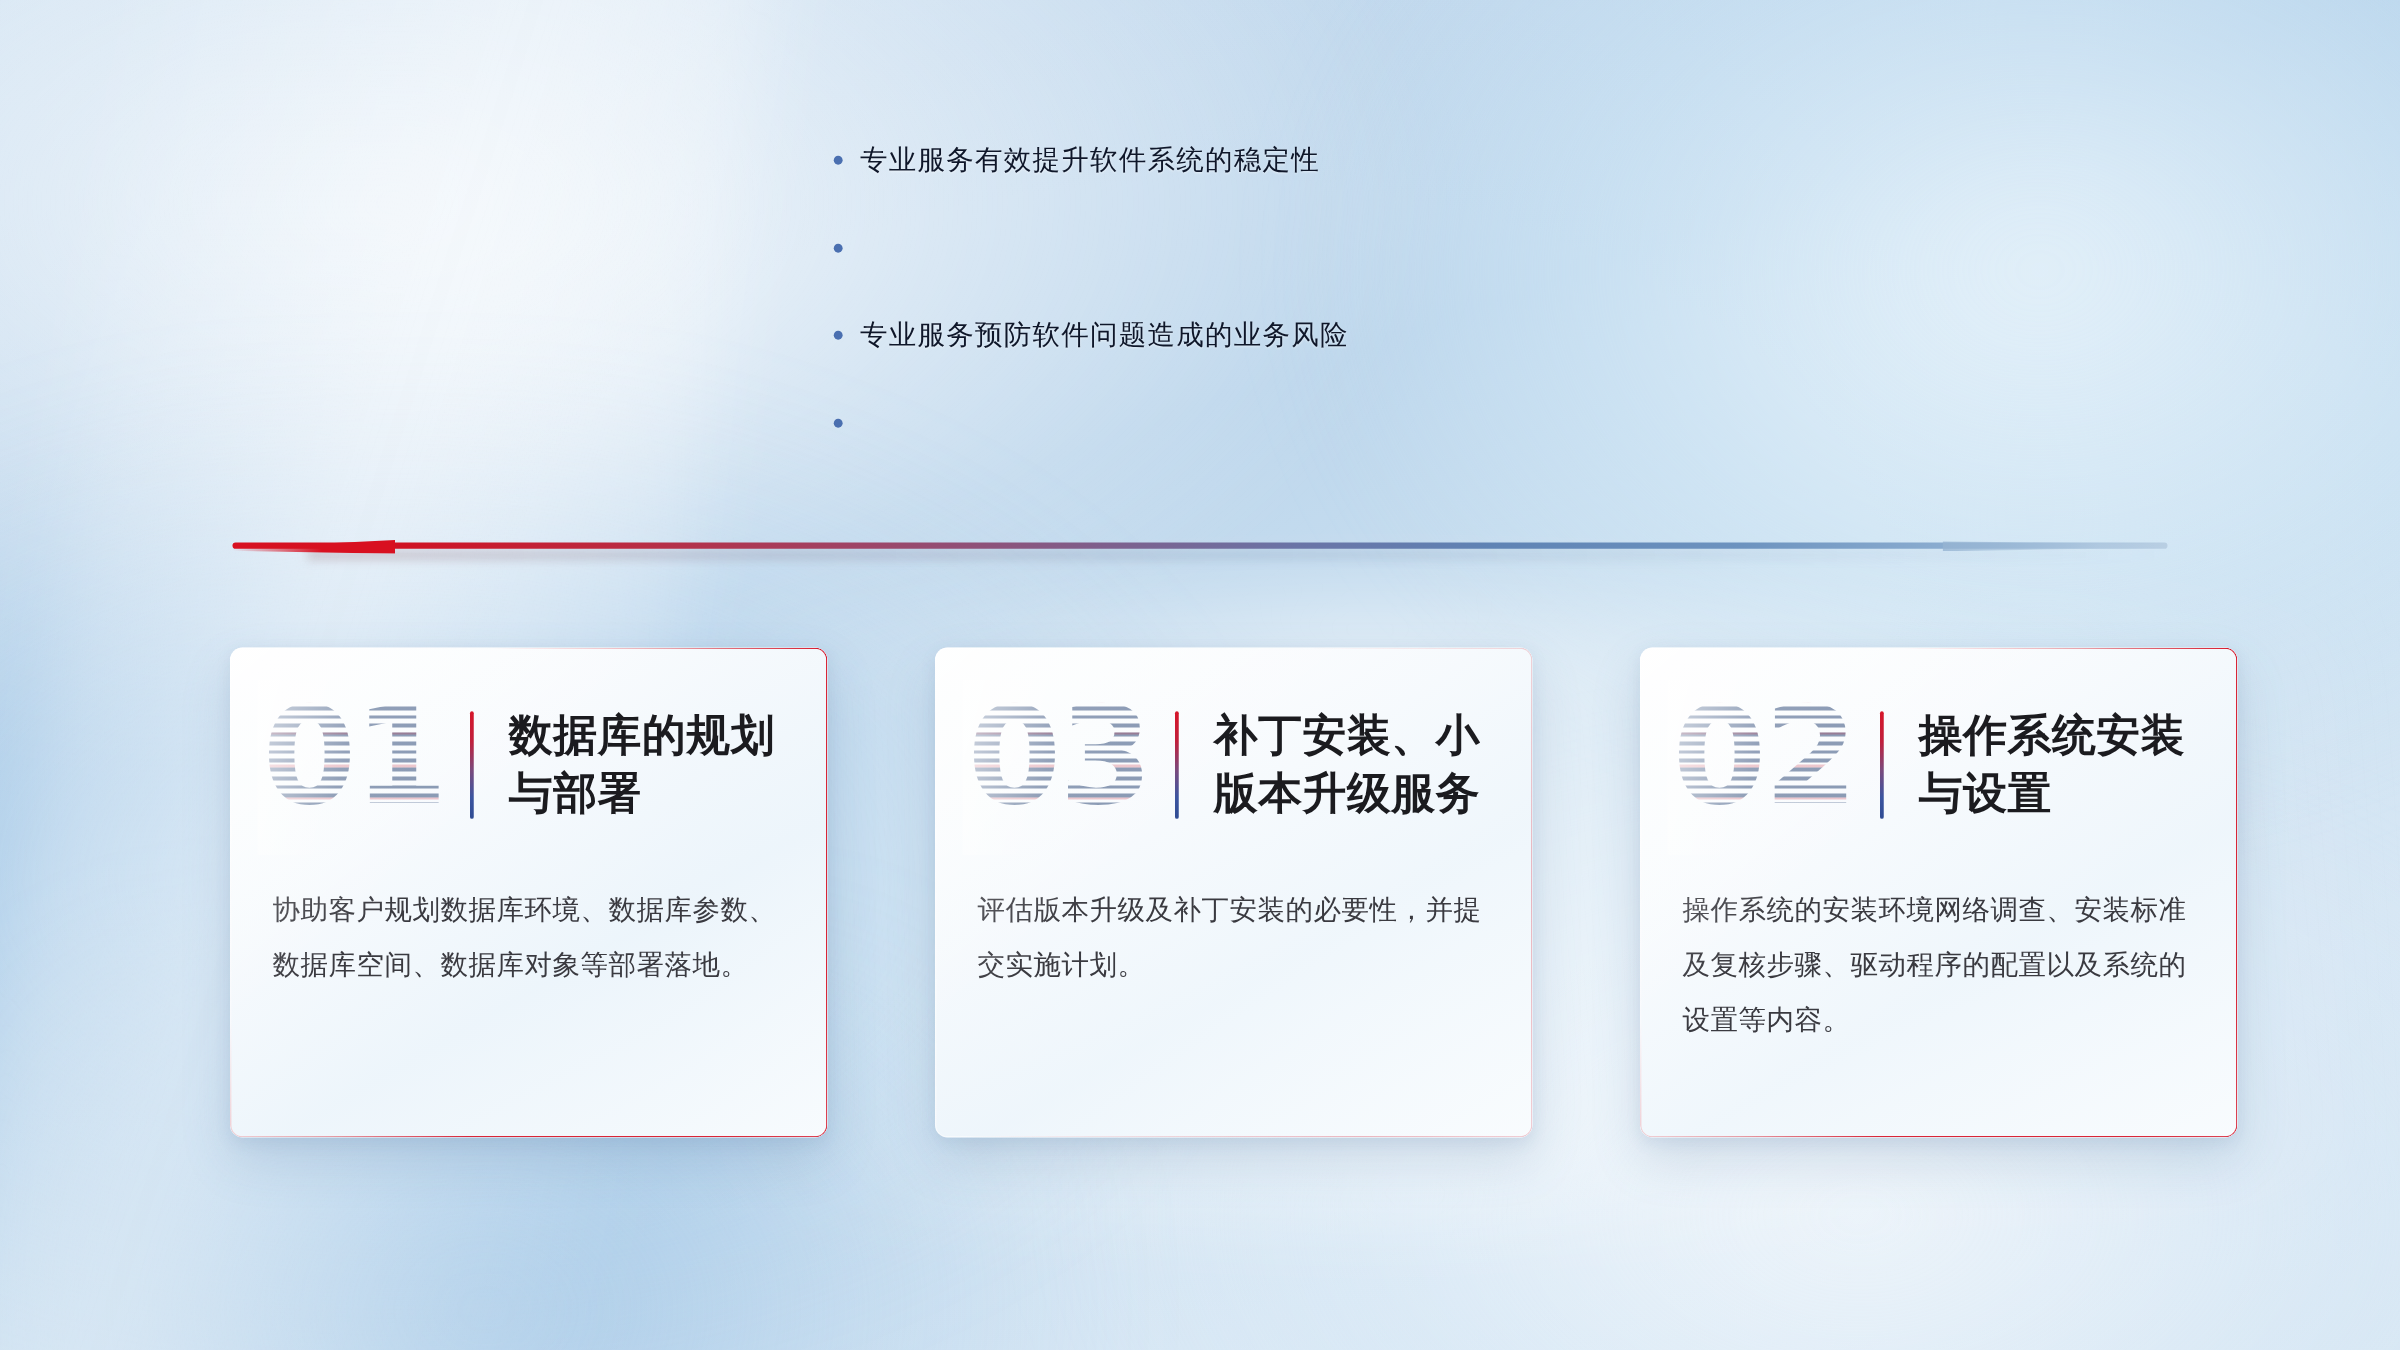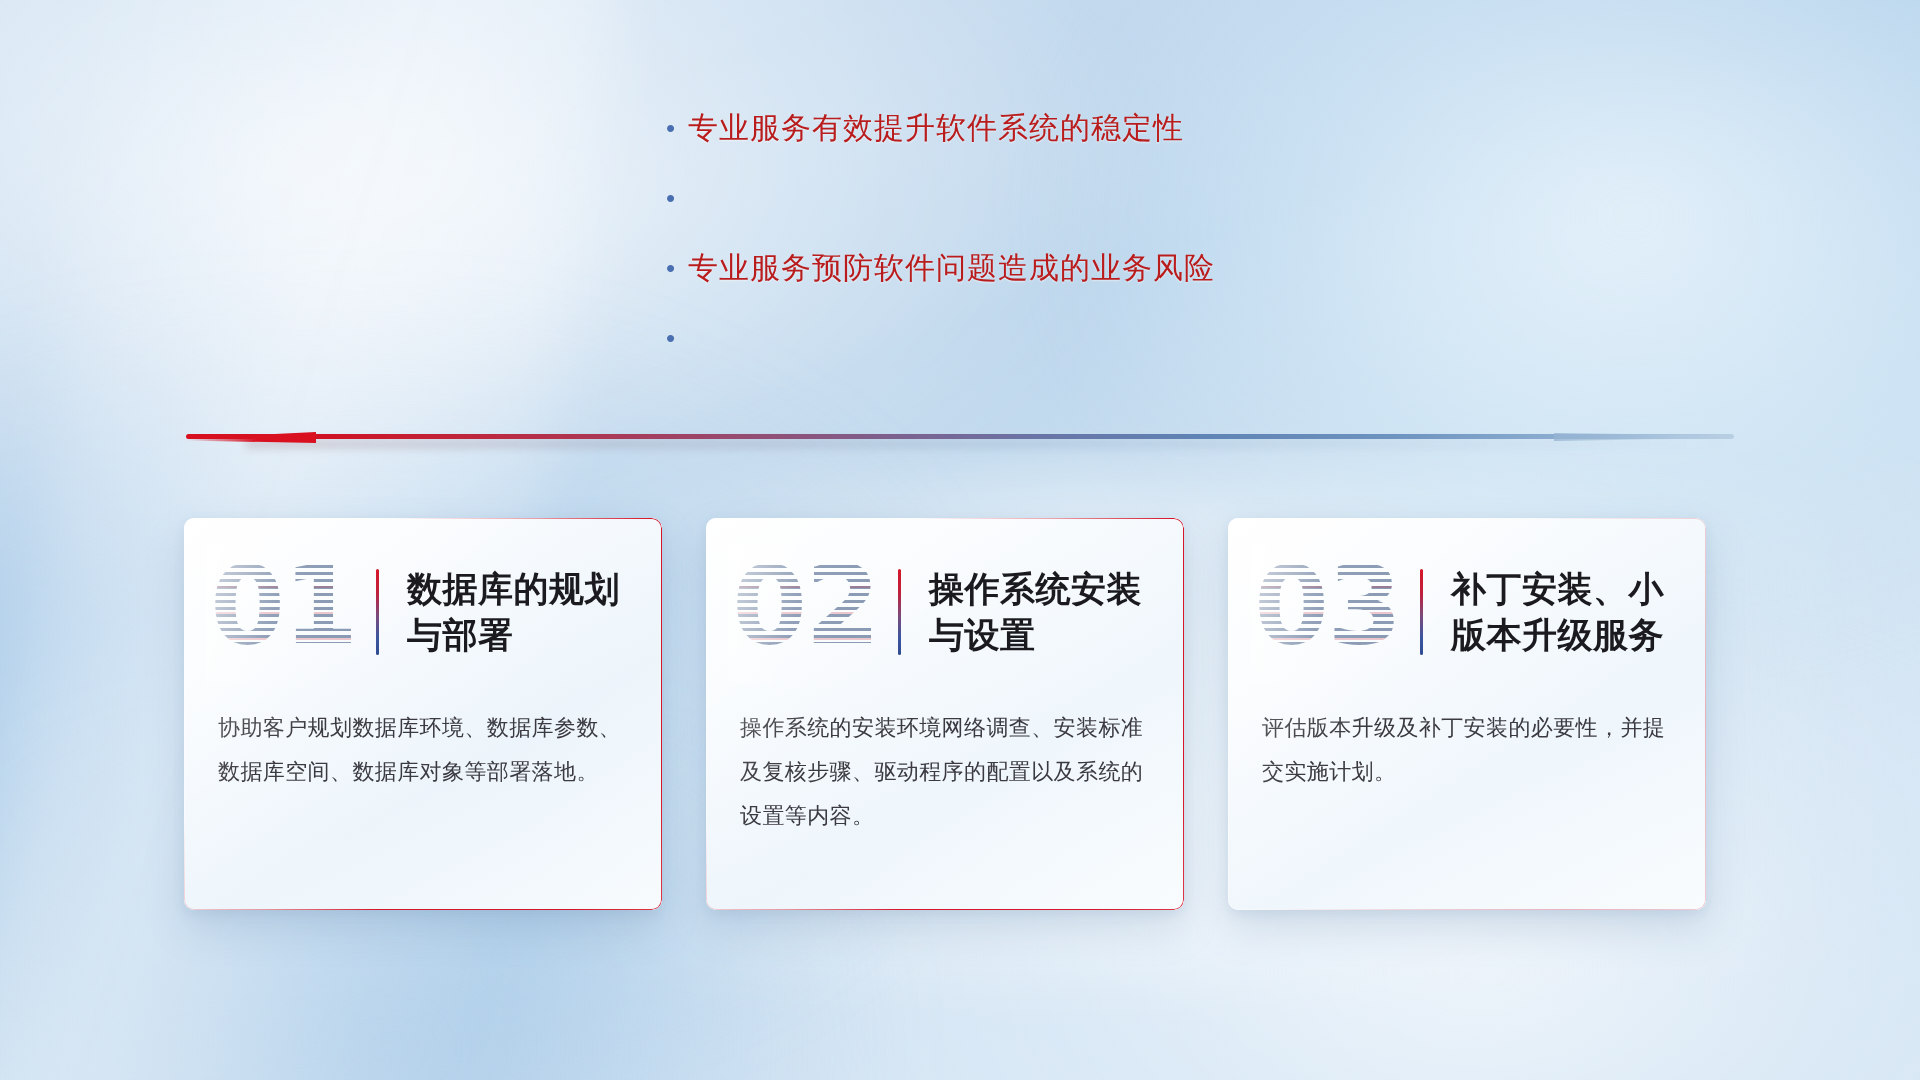--- a/index.html
+++ b/index.html
@@ -63,22 +63,22 @@
   }
   .bullet-row {
     display:flex; align-items:flex-start;
     margin-bottom:30px;
   }
   .bullet-dot {
     width:22px; flex:0 0 22px;
     color:#4a6fb0; font-size:26px; line-height:40px; text-align:left;
   }
   .bullet-text {
-    font-size:30px; line-height:40px; letter-spacing:1px;
-    color:#b91c1c; font-weight:400;
+    font-size:22px; line-height:40px; letter-spacing:1px;
+    color:#0f172a; font-weight:400;
     text-shadow:0 1px 2px rgba(255,255,255,.55);
     white-space:nowrap;
   }
 
   
   #divider {
     position:absolute; left:186px; top:432px; width:1548px; height:11px;
     overflow:visible;
   }
   .div-main {
@@ -102,21 +102,21 @@
   }
   .div-shadow {
     position:absolute; left:60px; top:8px; width:96%; height:8px;
     background:linear-gradient(90deg, rgba(120,60,70,.22) 0%, rgba(90,110,150,.16) 50%, rgba(120,150,185,0) 100%);
     filter:blur(4px);
   }
 
   
   #cards {
     position:absolute; left:184px; top:518px;
-    display:flex; gap:44px;justify-content:center;
+    display:flex; gap:86px;justify-content:center;
   }
   .card {
     position:relative;
     width:478px; height:392px;
     border-radius:10px;
     background:
       linear-gradient(150deg, rgba(255,255,255,.97) 0%, rgba(250,252,254,.95) 30%, rgba(240,247,252,.93) 62%, rgba(249,252,254,.97) 100%);
     box-shadow:
       0 18px 40px rgba(90,125,165,.20),
       0 4px 12px rgba(90,125,165,.12);
@@ -267,42 +267,42 @@
         <div class="card-num-text overlay">01</div>
         <div class="card-num-fade"></div>
       </div>
       <div class="card-vrule"></div>
       <div class="card-title">数据库的规划与部署</div>
     </div>
     <div class="card-body">协助客户规划数据库环境、数据库参数、数据库空间、数据库对象等部署落地。</div>
   </div>
 
   <div class="card">
+    <div class="card-border-red dim"></div>
+    <div class="card-sheen"></div>
+    <div class="card-head">
+      <div class="card-num">
+        <div class="card-num-text">03</div>
+        <div class="card-num-text overlay">03</div>
+        <div class="card-num-fade"></div>
+      </div>
+      <div class="card-vrule"></div>
+      <div class="card-title">补丁安装、小版本升级服务</div>
+    </div>
+    <div class="card-body">评估版本升级及补丁安装的必要性，并提交实施计划。</div>
+  </div>
+
+  <div class="card">
     <div class="card-border-red"></div>
     <div class="card-sheen"></div>
     <div class="card-head">
       <div class="card-num">
         <div class="card-num-text">02</div>
         <div class="card-num-text overlay">02</div>
         <div class="card-num-fade"></div>
       </div>
       <div class="card-vrule"></div>
       <div class="card-title">操作系统安装与设置</div>
     </div>
     <div class="card-body">操作系统的安装环境网络调查、安装标准及复核步骤、驱动程序的配置以及系统的设置等内容。</div>
   </div>
 
-  <div class="card">
-    <div class="card-border-red dim"></div>
-    <div class="card-sheen"></div>
-    <div class="card-head">
-      <div class="card-num">
-        <div class="card-num-text">03</div>
-        <div class="card-num-text overlay">03</div>
-        <div class="card-num-fade"></div>
-      </div>
-      <div class="card-vrule"></div>
-      <div class="card-title">补丁安装、小版本升级服务</div>
-    </div>
-    <div class="card-body">评估版本升级及补丁安装的必要性，并提交实施计划。</div>
-  </div>
-
 </div>
 
 </body></html>

